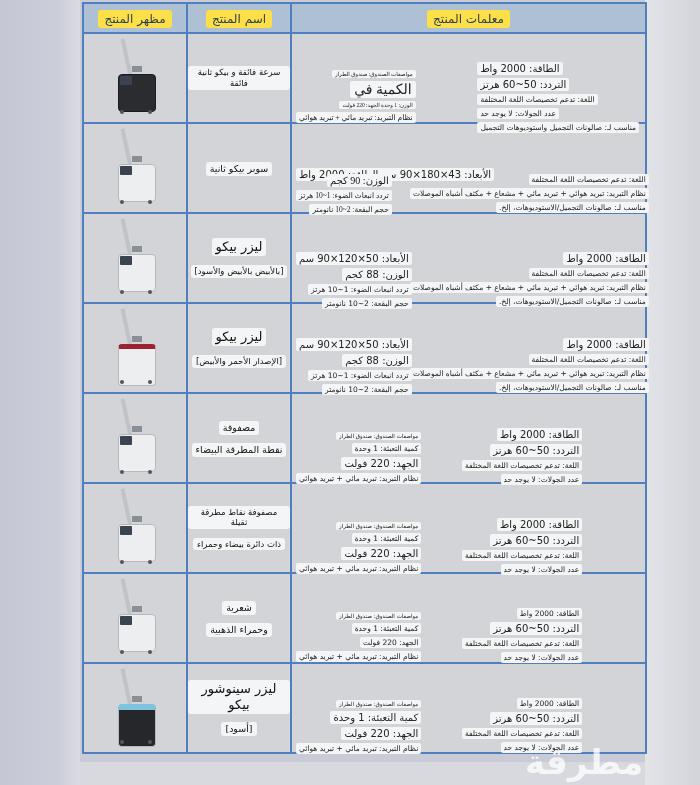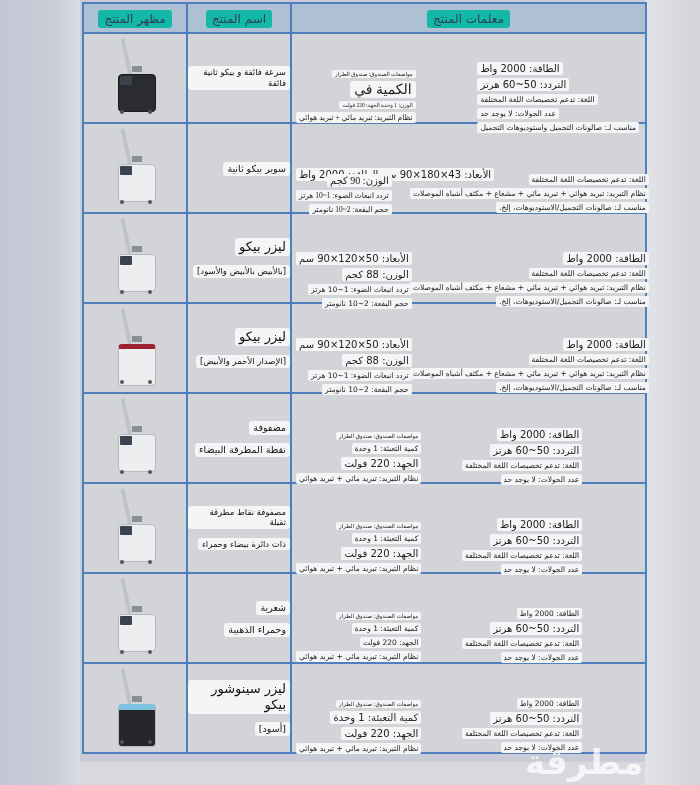--- a/index.html
+++ b/index.html
@@ -3,26 +3,26 @@
 <meta charset="utf-8">
 <style>
   html,body{margin:0;padding:0;}
   body{width:700px;height:785px;background:#c9ccd6;position:relative;overflow:hidden;font-family:"DejaVu Sans",sans-serif;}
   .bg-left{position:absolute;left:0;top:0;width:80px;height:785px;background:linear-gradient(90deg,#c4c6d4 0%,#cbcdd9 70%,#dadbe2 100%);}
   .bg-right{position:absolute;left:645px;top:0;width:55px;height:785px;background:linear-gradient(90deg,#e3e4e8 0%,#d3d4da 100%);}
   .bg-bottom{position:absolute;left:80px;top:762px;width:565px;height:23px;background:#d8d9de;}
   table.spec{position:absolute;left:82px;top:2px;width:563px;border-collapse:collapse;table-layout:fixed;direction:rtl;background:#d2d4d8;}
   table.spec td, table.spec th{border:2px solid #4f7fbf;padding:0;vertical-align:middle;}
   table.spec th{background:#aec0d3;height:28px;font-weight:normal;}
-  .hdr-chip{display:inline-block;background:#14b8a6;color:#2c3e55;font-size:12px;padding:2px 6px;border-radius:3px;}
+  .hdr-chip{display:inline-block;background:#fde047;color:#2c3e55;font-size:12px;padding:2px 6px;border-radius:3px;}
   .col-params{width:355px;}
   .col-name{width:104px;}
   .col-img{width:104px;}
   tr.row td{height:88px;}
-  .name-cell{text-align:right;}
+  .name-cell{text-align:center;}
   .chip{display:inline-block;background:#f4f5f6;color:#111;border-radius:3px;padding:1px 4px;margin:3px 0;line-height:1.25;}
   .nm-big{font-size:13px;}
   .nm-small{font-size:8.5px;}
   .nm-mid{font-size:9.5px;}
   .params{position:relative;height:88px;}
   .pcol{position:absolute;top:8px;display:flex;flex-direction:column;gap:3px;align-items:flex-end;margin-top:20px;}
   .pcol.right{right:6px;}
   .pcol.left{left:4px;align-items:flex-start;}
   .pline{background:#f4f5f6;color:#222;font-size:7.5px;padding:1px 3px;border-radius:2px;white-space:nowrap;direction:rtl;}
   .pline.big{font-size:10px;}

